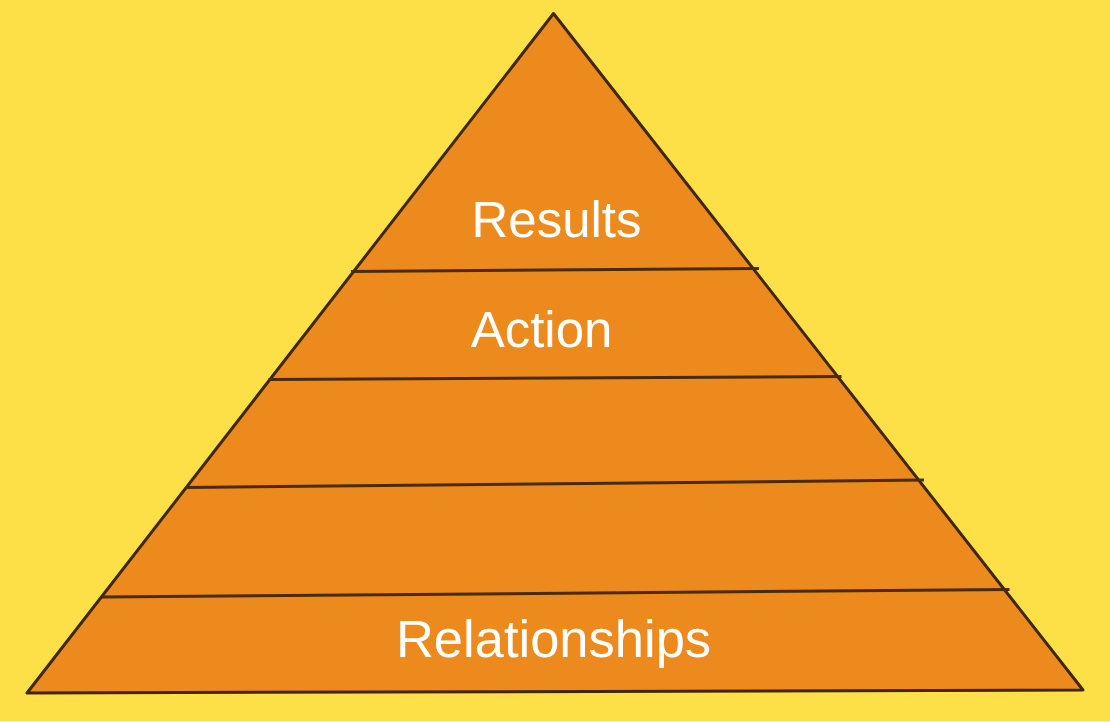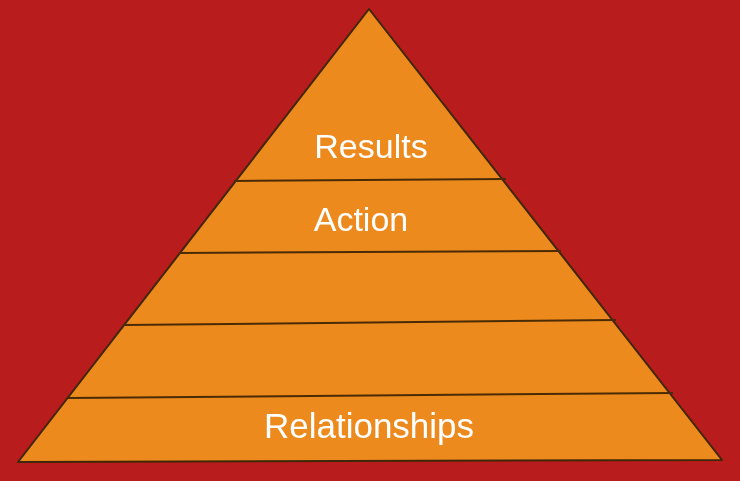--- a/index.html
+++ b/index.html
@@ -8,21 +8,21 @@
     background: #ffffff;
     width: 740px;
     height: 481px;
     overflow: hidden;
     font-family: "Liberation Sans", sans-serif;
   }
   .stage {
     position: relative;
     width: 740px;
     height: 481px;
-    background: #b91c1c;
+    background: #fde047;
   }
   svg { display: block; }
   text.lvl-label {
     fill: #ffffff;
     font-family: "Liberation Sans", sans-serif;
     font-weight: 400;
     text-anchor: middle;
   }
   text.size-mid { font-size: 34px; }
   text.size-big { font-size: 35px; }

